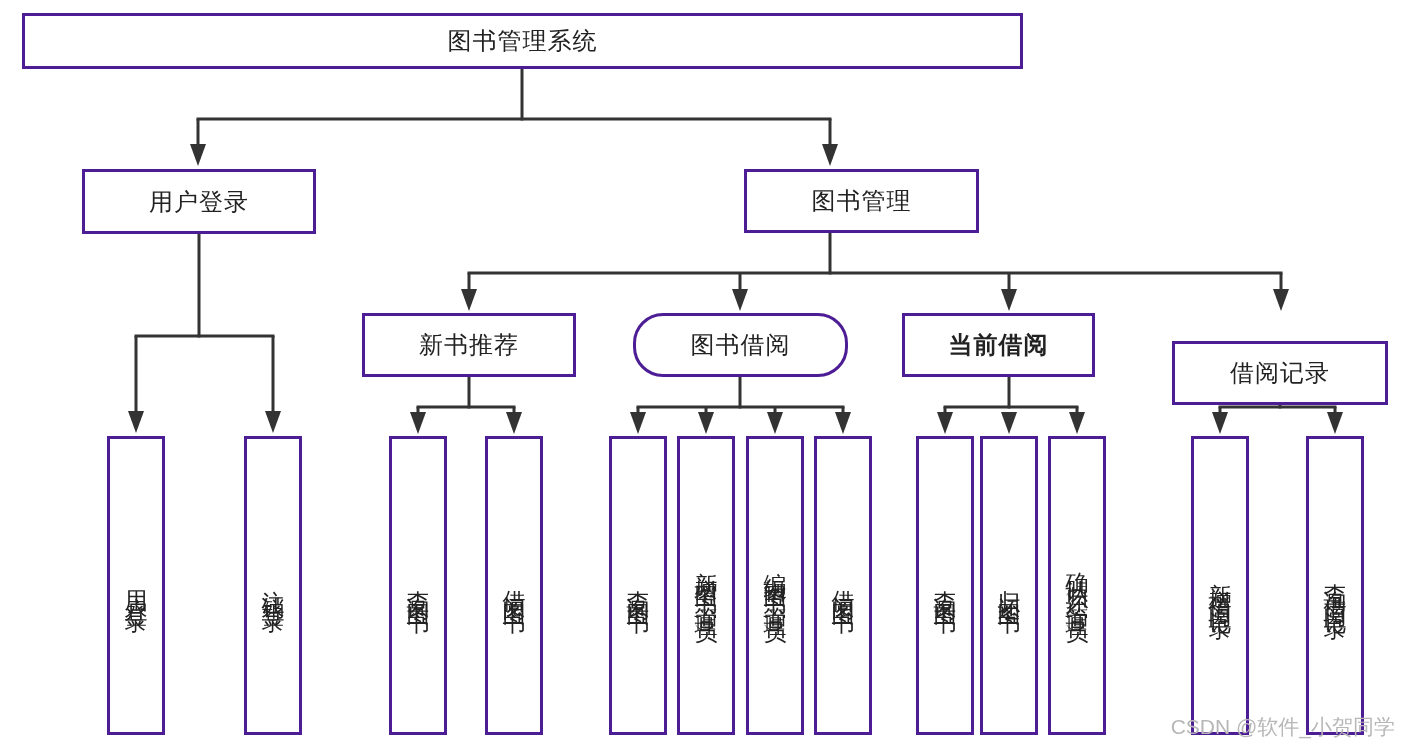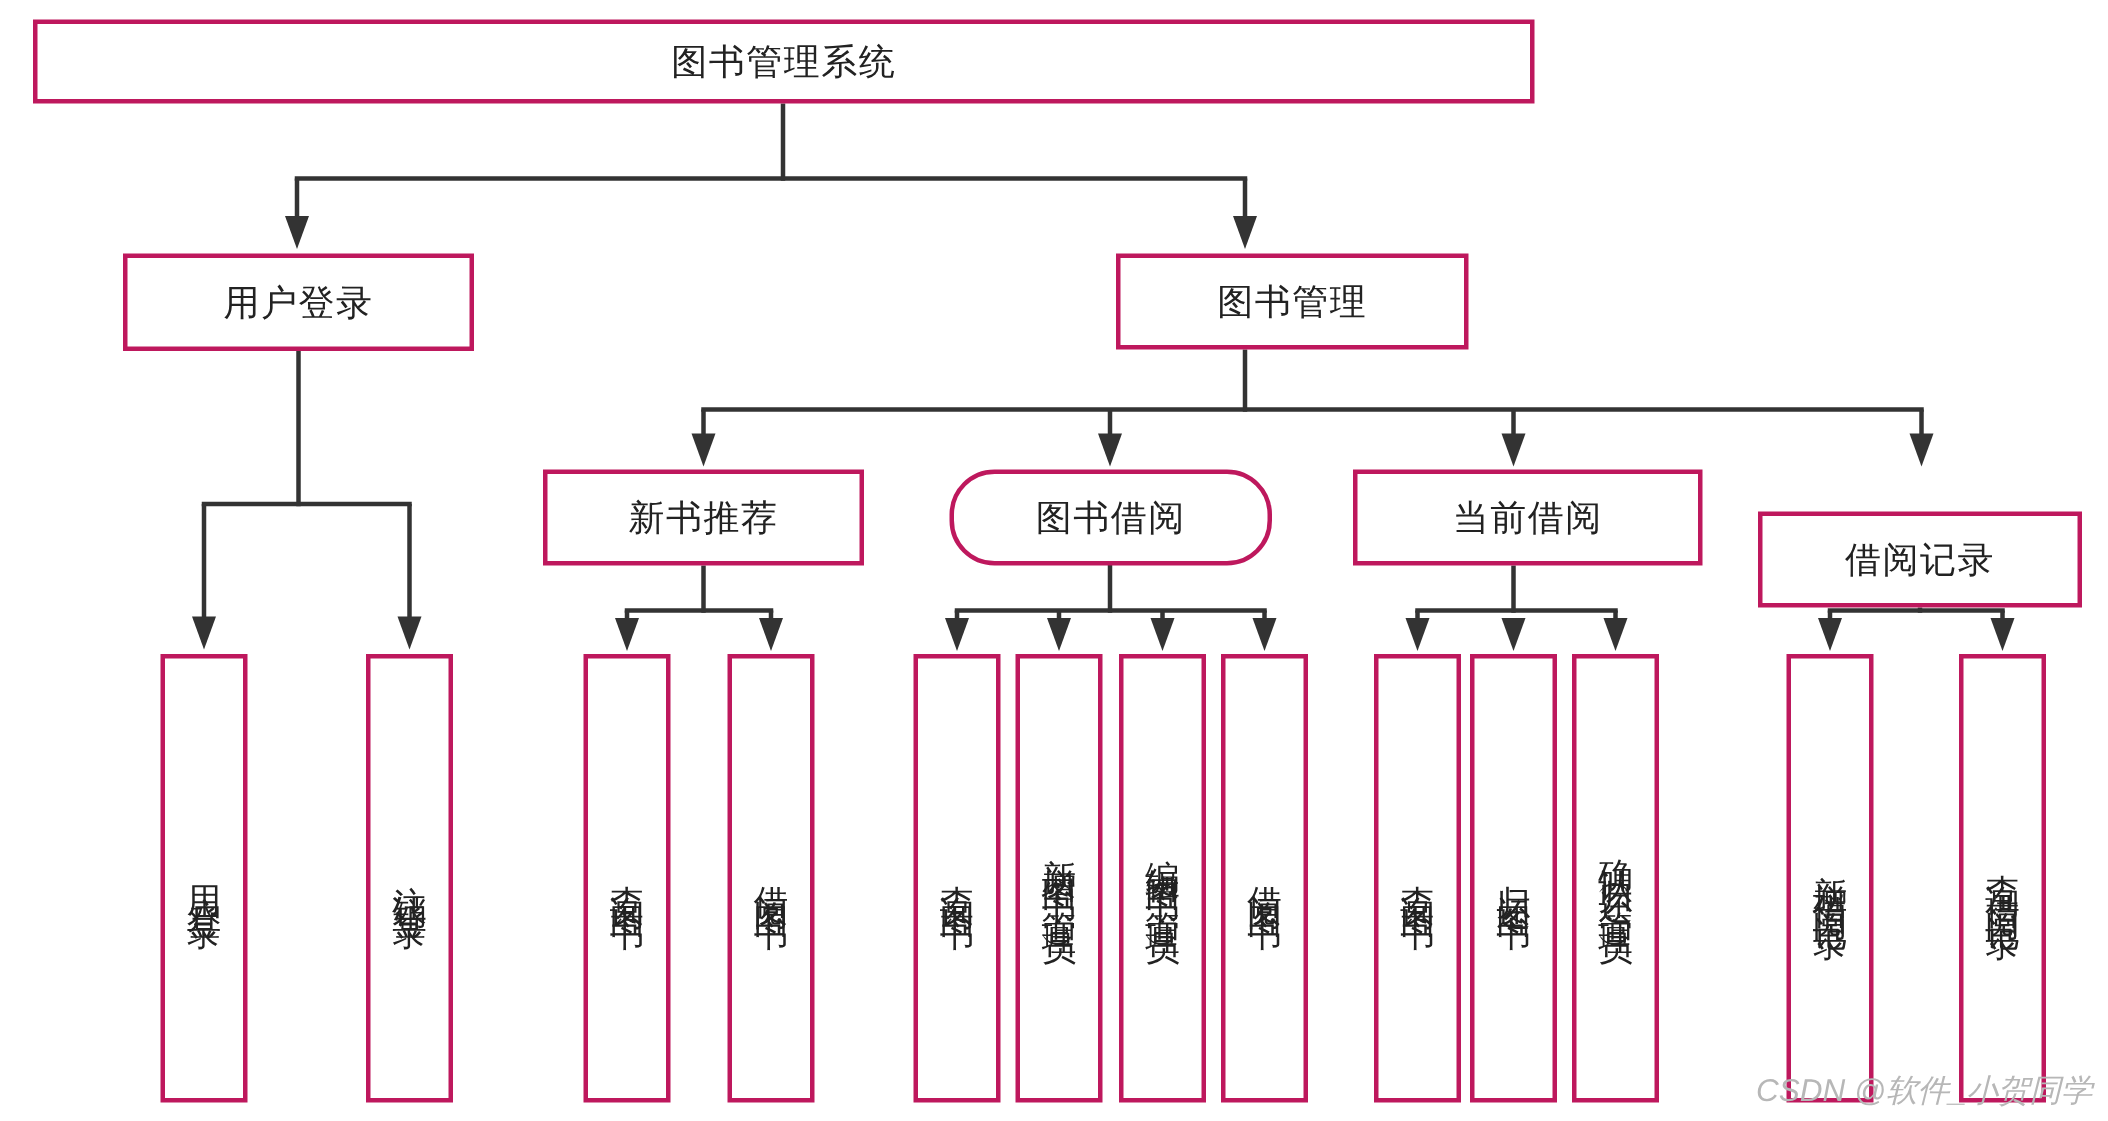--- a/index.html
+++ b/index.html
@@ -19,40 +19,40 @@
     position: absolute;
     left: 0;
     top: 0;
     width: 1405px;
     height: 747px;
     z-index: 1;
   }
   .box {
     position: absolute;
     box-sizing: border-box;
-    border: 3px solid #be185d;
+    border: 3px solid #4c1d95;
     background: #ffffff;
     display: flex;
     align-items: center;
     justify-content: center;
     z-index: 2;
     color: #222222;
   }
   .hlabel {
     font-size: 24px;
     letter-spacing: 1px;
     white-space: nowrap;
   }
   .root  { left: 22px;  top: 13px;  width: 1001px; height: 56px; }
   .l2a   { left: 82px;  top: 169px; width: 234px;  height: 65px; }
   .l2b   { left: 744px; top: 169px; width: 235px;  height: 64px; }
   .l3    { top: 313px; height: 64px; }
   .l3a   { left: 362px;  width: 214px; }
   .l3b   { left: 633px;  width: 215px; border-radius: 30px; }
-  .l3c   { left: 902px;  width: 233px; }
+  .l3c   { left: 902px;  width: 193px; font-weight: bold; }
   .l3d   { left: 1172px; width: 216px; margin-top: 28px; }
   .leaf  {
     top: 436px;
     height: 299px;
     width: 58px;
   }
   .vlabel {
     writing-mode: vertical-rl;
     text-orientation: mixed;
     font-size: 23px;
@@ -74,21 +74,20 @@
   .leaf12 { left: 1191px; }
   .leaf13 { left: 1306px; }
   .watermark {
     position: absolute;
     right: 10px;
     bottom: 6px;
     z-index: 3;
     font-size: 21px;
     color: #b7b7b7;
     white-space: nowrap;
-    font-style: italic;
   }
 </style>
 </head>
 <body>
 
 <div class="canvas">
 
   <svg class="connectors" viewBox="0 0 1405 747" xmlns="http://www.w3.org/2000/svg">
     <g stroke="#333333" stroke-width="3" fill="none">
 

